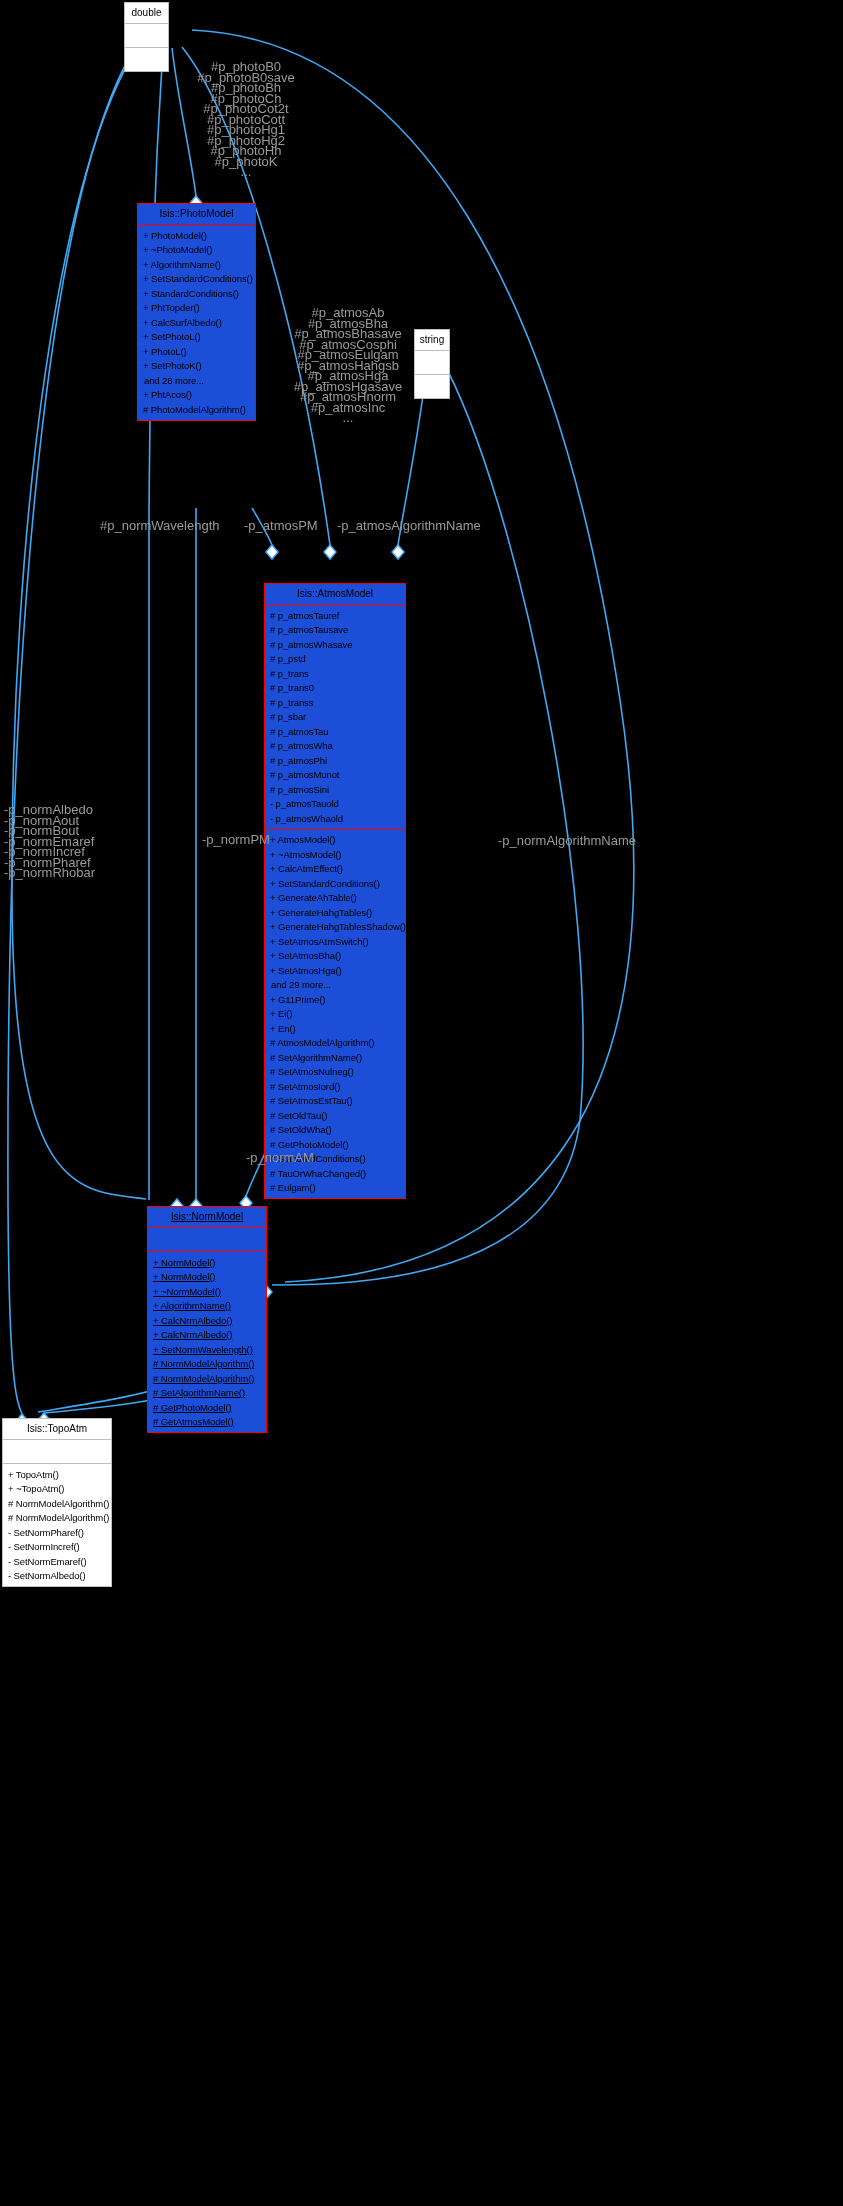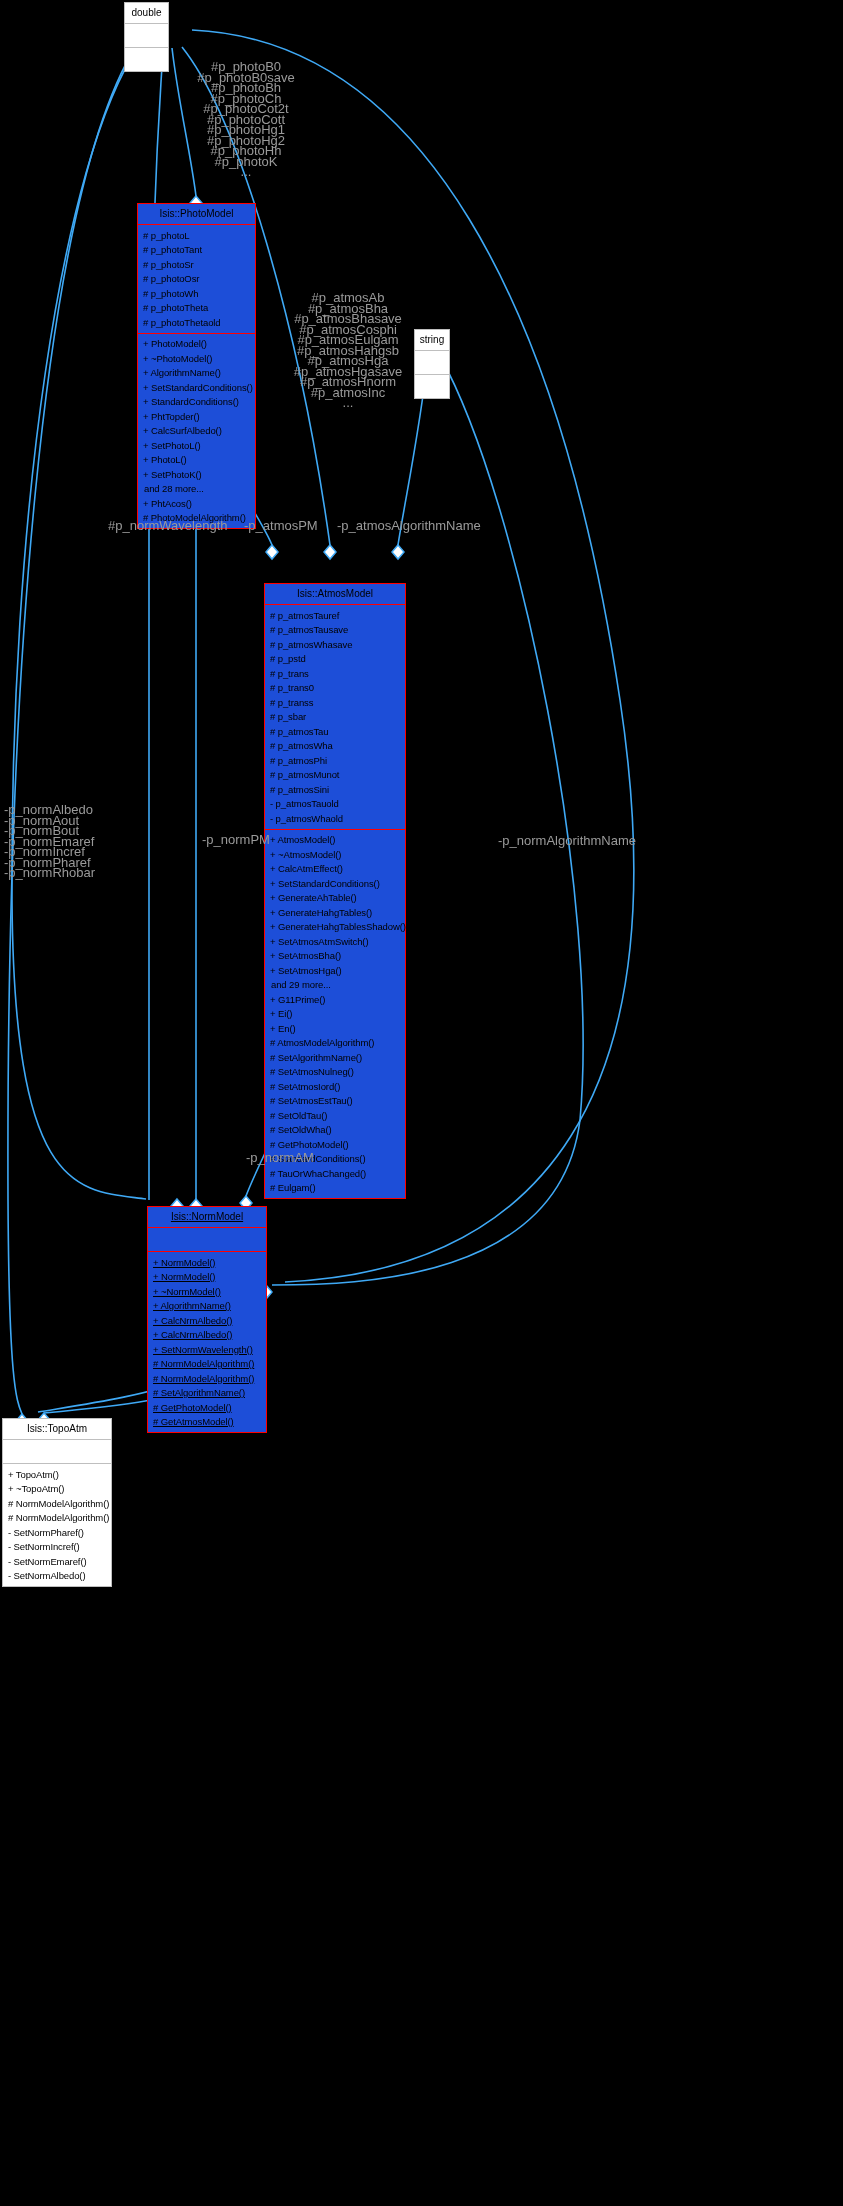--- a/index.html
+++ b/index.html
@@ -104,29 +104,20 @@
     <div class="sec">
         <div class="empty"></div>
       </div>
     <div class="sec last">
         <div class="empty"></div>
       </div>
   </div>
 
   <div class="box" style="left:137px;top:203px;width:119px;">
     <div class="title">Isis::PhotoModel</div>
-    <div class="sec">
-      <div class="row">#  p_photoL</div>
-      <div class="row">#  p_photoTant</div>
-      <div class="row">#  p_photoSr</div>
-      <div class="row">#  p_photoOsr</div>
-      <div class="row">#  p_photoWh</div>
-      <div class="row">#  p_photoTheta</div>
-      <div class="row">#  p_photoThetaold</div>
-    </div>
     <div class="sec last">
       <div class="row">+  PhotoModel()</div>
       <div class="row">+  ~PhotoModel()</div>
       <div class="row">+  AlgorithmName()</div>
       <div class="row">+  SetStandardConditions()</div>
       <div class="row">+  StandardConditions()</div>
       <div class="row">+  PhtTopder()</div>
       <div class="row">+  CalcSurfAlbedo()</div>
       <div class="row">+  SetPhotoL()</div>
       <div class="row">+  PhotoL()</div>
@@ -230,35 +221,35 @@
     <div>#p_photoCh</div>
     <div>#p_photoCot2t</div>
     <div>#p_photoCott</div>
     <div>#p_photoHg1</div>
     <div>#p_photoHg2</div>
     <div>#p_photoHh</div>
     <div>#p_photoK</div>
     <div>...</div>
   </div>
 
-  <div class="elabel ctr" style="left:278px;top:293px;width:140px;">
+  <div class="elabel ctr" style="left:278px;top:308px;width:140px;">
     <div>#p_atmosAb</div>
     <div>#p_atmosBha</div>
     <div>#p_atmosBhasave</div>
     <div>#p_atmosCosphi</div>
     <div>#p_atmosEulgam</div>
     <div>#p_atmosHahgsb</div>
     <div>#p_atmosHga</div>
     <div>#p_atmosHgasave</div>
     <div>#p_atmosHnorm</div>
     <div>#p_atmosInc</div>
     <div>...</div>
   </div>
 
-  <div class="elabel" style="left:108px;top:521px;">#p_normWavelength</div>
+  <div class="elabel" style="left:100px;top:521px;">#p_normWavelength</div>
 
   <div class="elabel" style="left:244px;top:521px;">-p_atmosPM</div>
 
   <div class="elabel" style="left:337px;top:521px;">-p_atmosAlgorithmName</div>
 
   <div class="elabel" style="left:202px;top:835px;">-p_normPM</div>
 
   <div class="elabel" style="left:246px;top:1153px;">-p_normAM</div>
 
   <div class="elabel" style="left:498px;top:836px;">-p_normAlgorithmName</div>

